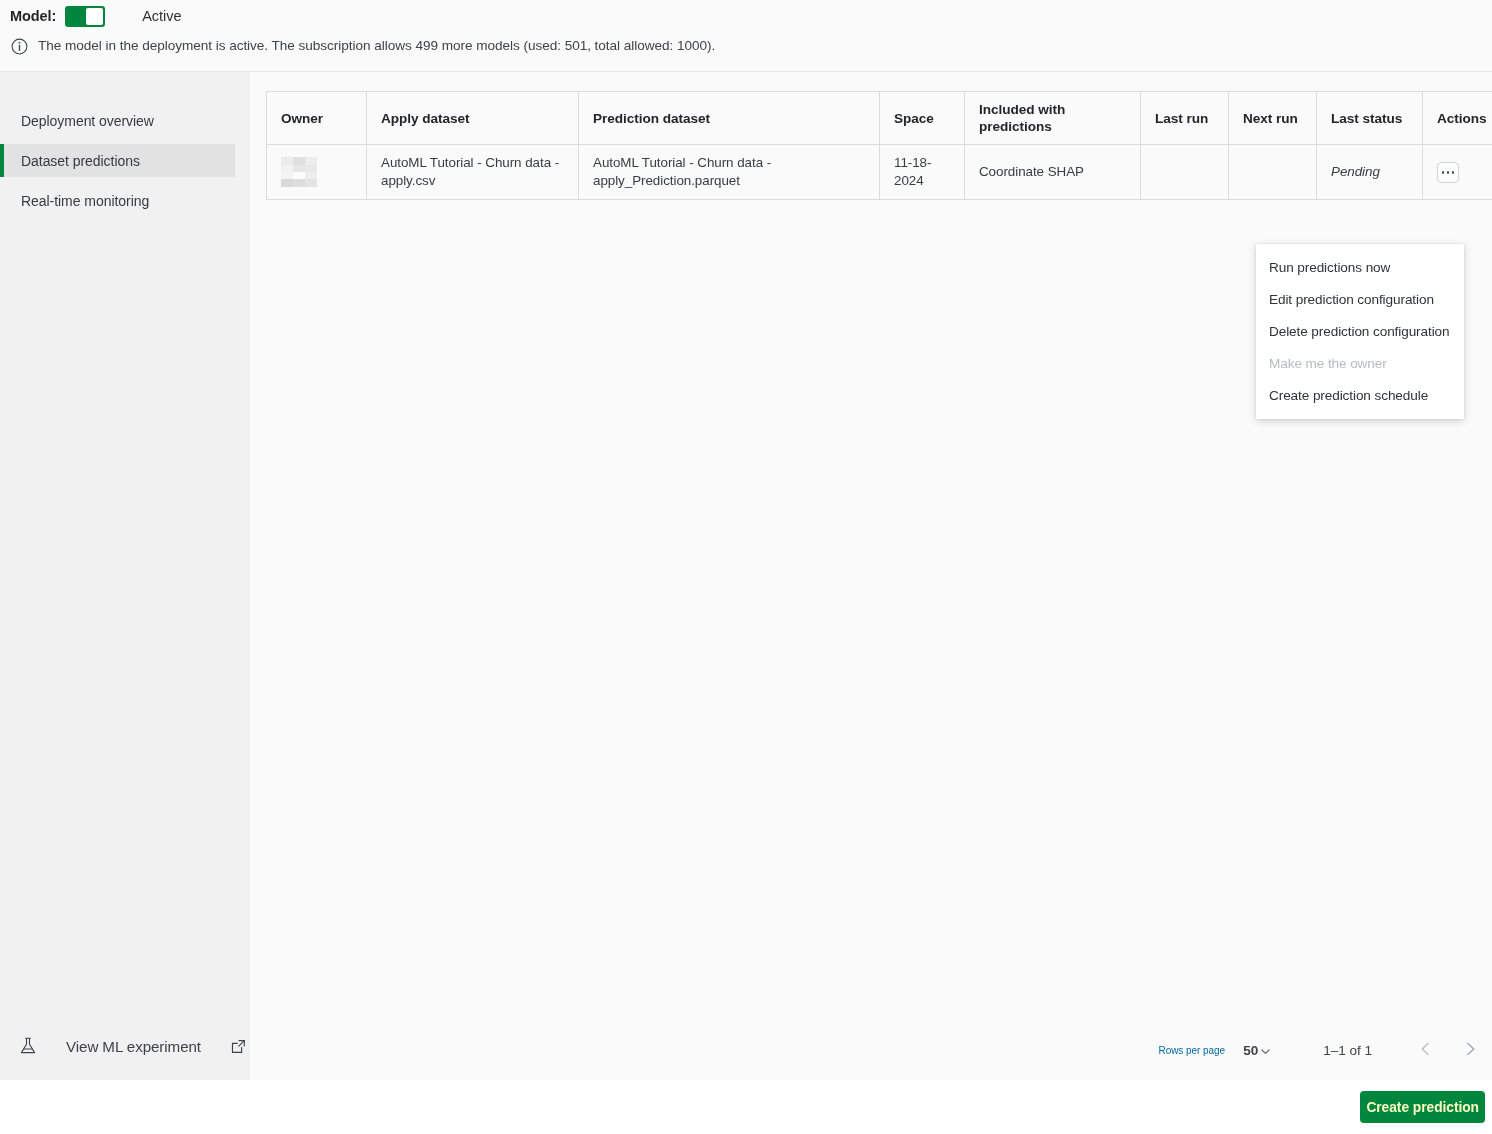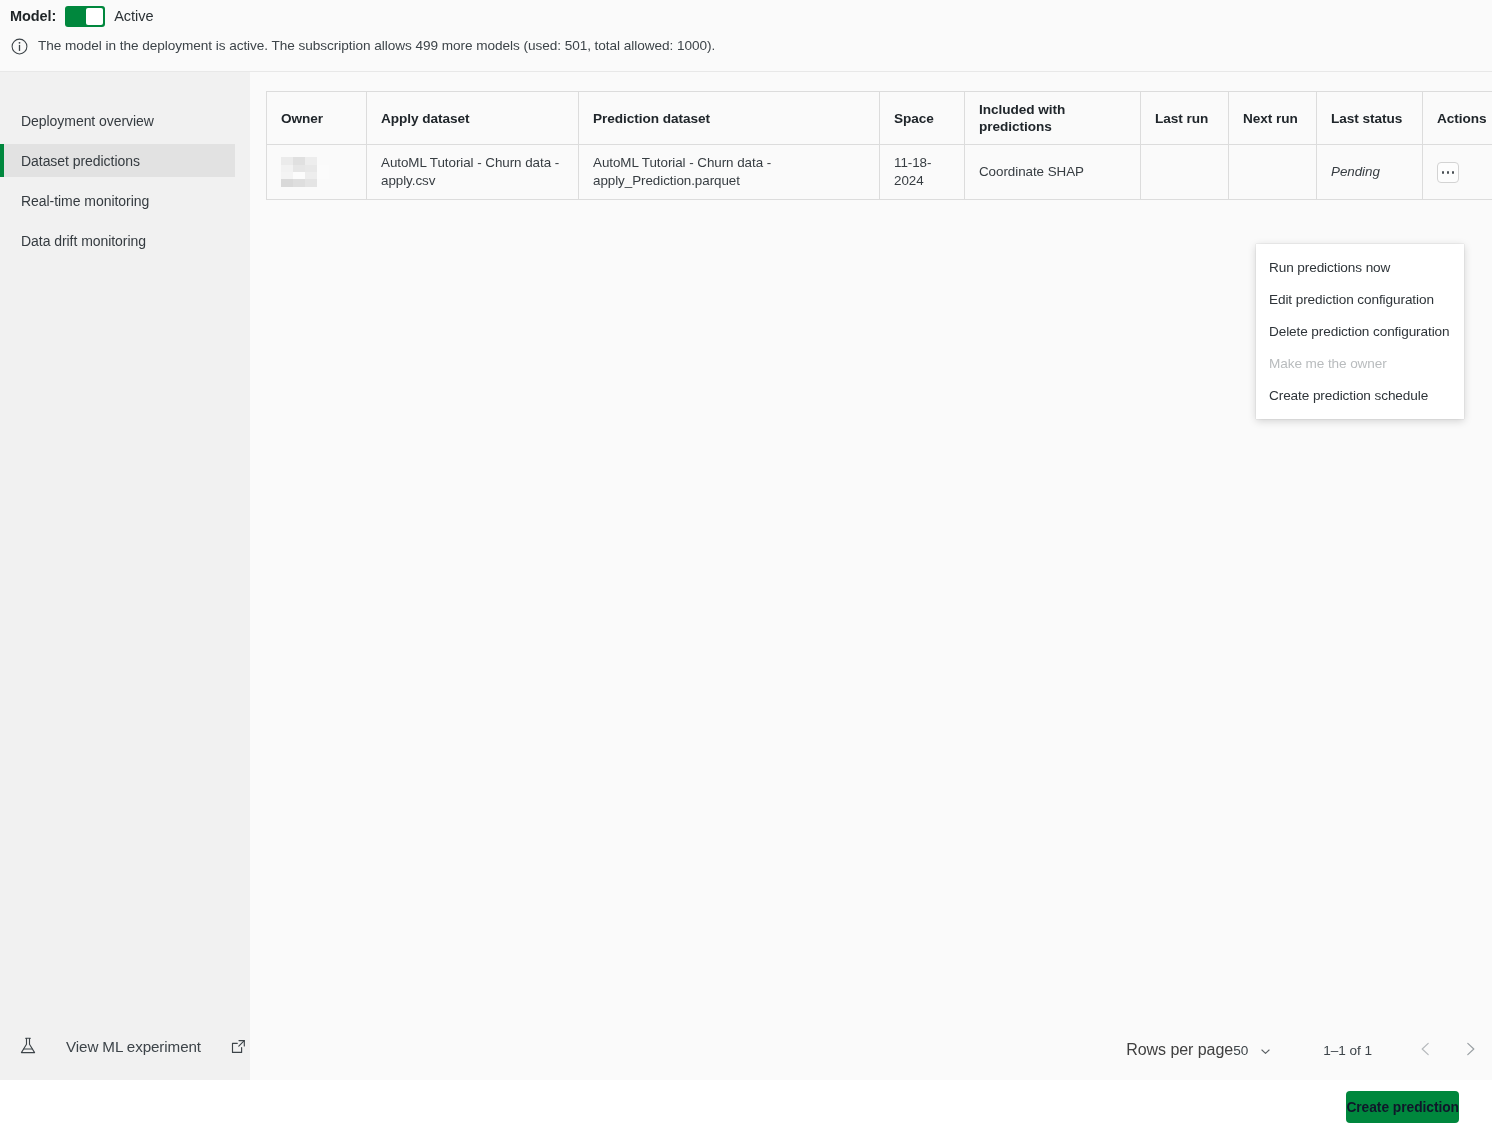--- a/index.html
+++ b/index.html
@@ -55,20 +55,21 @@
   .toggle .knob {
     position: absolute;
     top: 2px; right: 2px;
     width: 17px; height: 17px;
     border-radius: 2px;
     background: #ffffff;
   }
   .toggle-state {
     font-size: 14.5px;
     color: #2b3135;
+    margin-left: 28px;
   }
 
   .info-row {
     position: absolute;
     top: 37px; left: 11px;
     display: flex;
     align-items: flex-end;
     gap: 10px;
   }
   .info-icon {
@@ -234,32 +235,34 @@
 
   
   .pagination {
     position: absolute;
     right: 6px; bottom: 10px;
     display: flex;
     align-items: center;
     height: 40px;
   }
   .rpp-label {
-    font-size: 16px;
-    color: #404040;
+    font-size: 10px;
+    color: #0369a1;
+    margin-right: 18px;
     letter-spacing: -0.05px;
   }
   .rpp-select {
     display: flex;
     align-items: center;
-    gap: 12px;
+    gap: 2px;
     font-size: 13.6px;
     color: #3d4449;
     cursor: pointer;
     margin-right: 52px;
+    font-weight: bold;
   }
   .chev-down { width: 11px; height: 11px; }
   .range-label {
     font-size: 13.6px;
     color: #3d4449;
     margin-right: 38px;
     letter-spacing: -0.05px;
   }
   .pg-btn {
     width: 32px; height: 32px;
@@ -275,25 +278,25 @@
   
   .footer {
     position: absolute;
     left: 0; bottom: 0;
     width: 1492px;
     height: 54px;
     background: #ffffff;
   }
   .create-btn {
     position: absolute;
-    right: 33px; top: 11px;
+    right: 7px; top: 11px;
     height: 32px;
-    padding: 0 0;
+    padding: 0 6px;
     background: #00873d;
-    color: #0f172a;
+    color: #fef9c3;
     font-size: 13.8px;
     font-weight: 700;
     font-family: "Liberation Sans", sans-serif;
     border: none;
     border-radius: 4px;
     cursor: pointer;
     letter-spacing: -0.05px;
   }
 </style>
 </head>
@@ -326,23 +329,20 @@
   <div class="sidebar">
     <nav class="nav">
       <div class="nav-item">
         <span>Deployment overview</span>
       </div>
       <div class="nav-item active">
         <span>Dataset predictions</span>
       </div>
       <div class="nav-item">
         <span>Real-time monitoring</span>
-      </div>
-      <div class="nav-item">
-        <span>Data drift monitoring</span>
       </div>
     </nav>
 
     <div class="ml-experiment">
       <span class="flask-icon">
         <svg viewBox="0 0 20 20" width="20" height="20" xmlns="http://www.w3.org/2000/svg">
           <path d="M7.6 2.2 L12.4 2.2 M8.5 2.2 L8.5 8.2 L3.4 16.6 L16.6 16.6 L11.5 8.2 L11.5 2.2" fill="none" stroke="#3d4449" stroke-width="1.1" stroke-linejoin="round" stroke-linecap="round"></path>
           <path d="M5.6 13.0 L14.4 13.0" fill="none" stroke="#3d4449" stroke-width="1.0"></path>
         </svg>
       </span>

